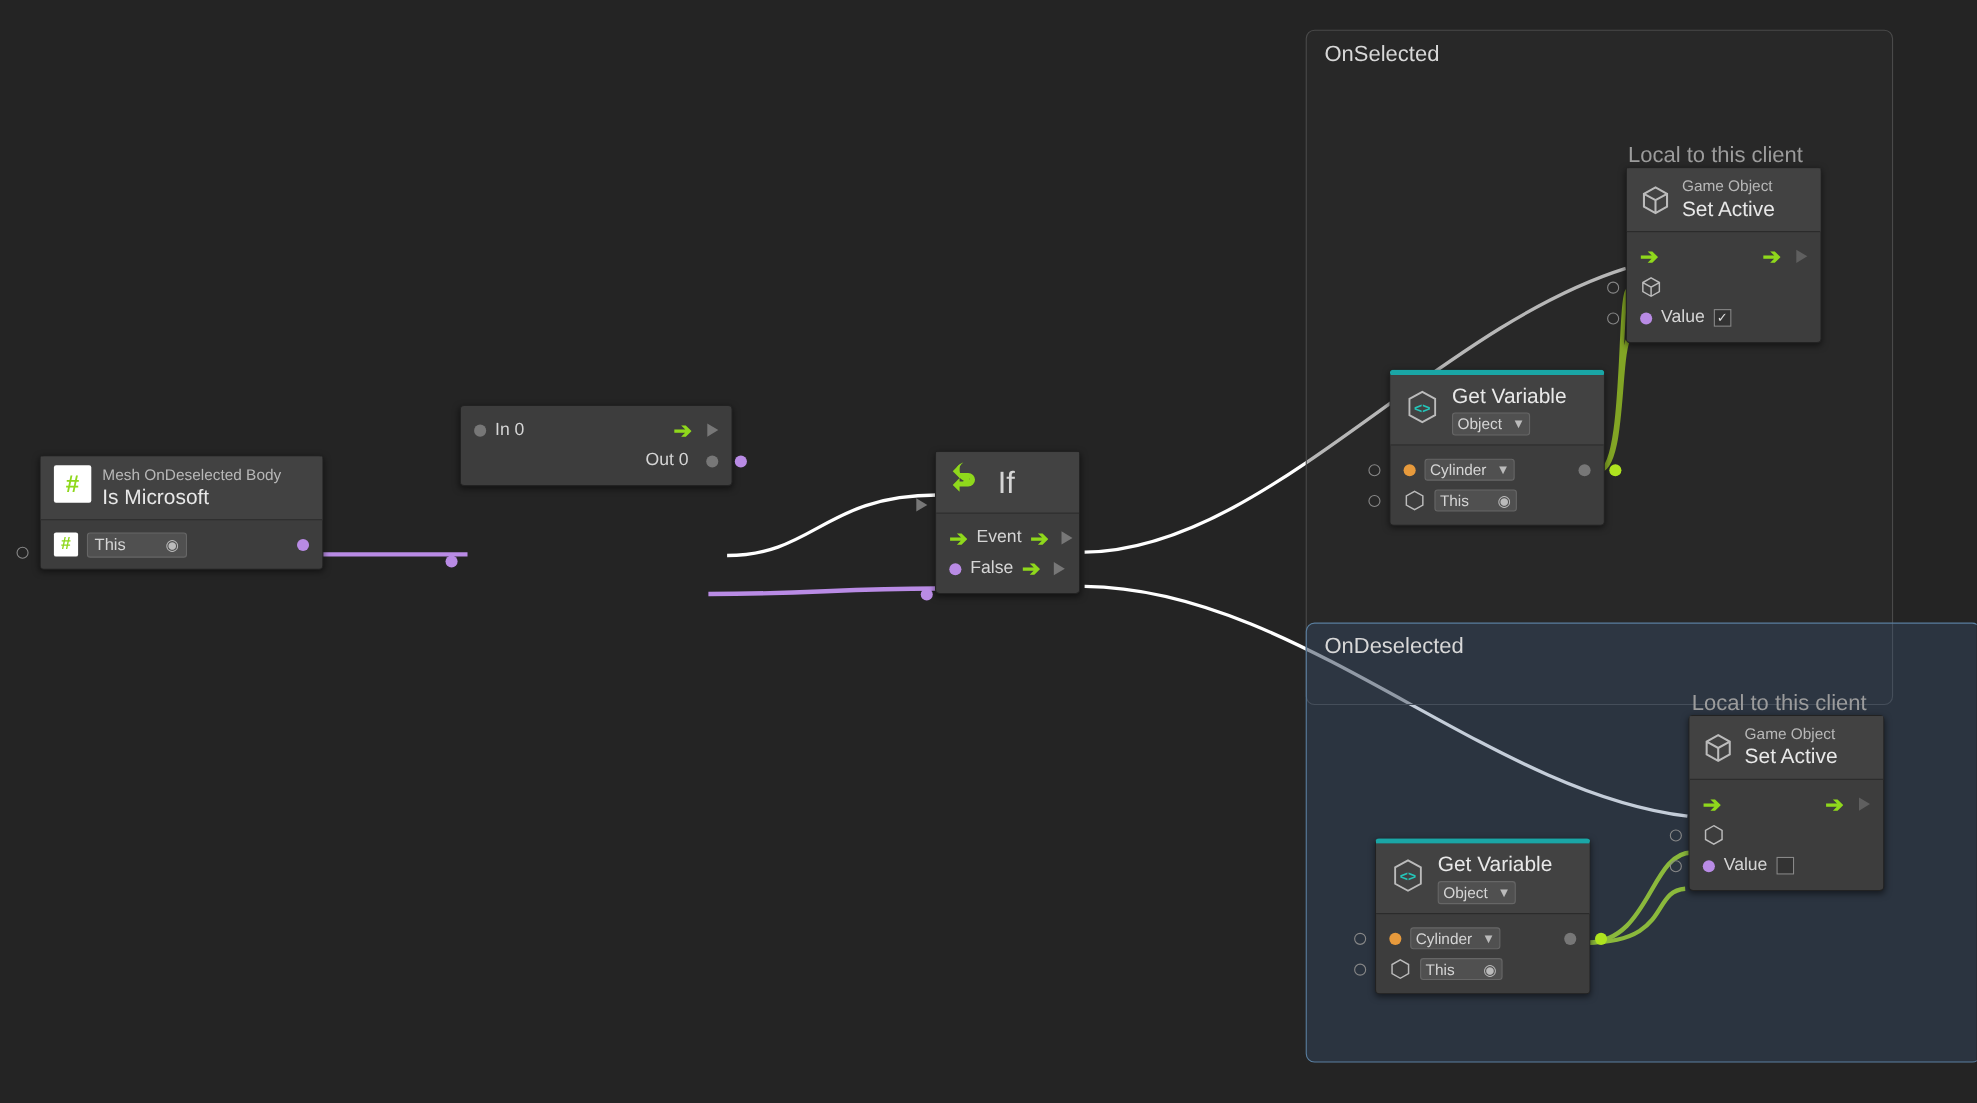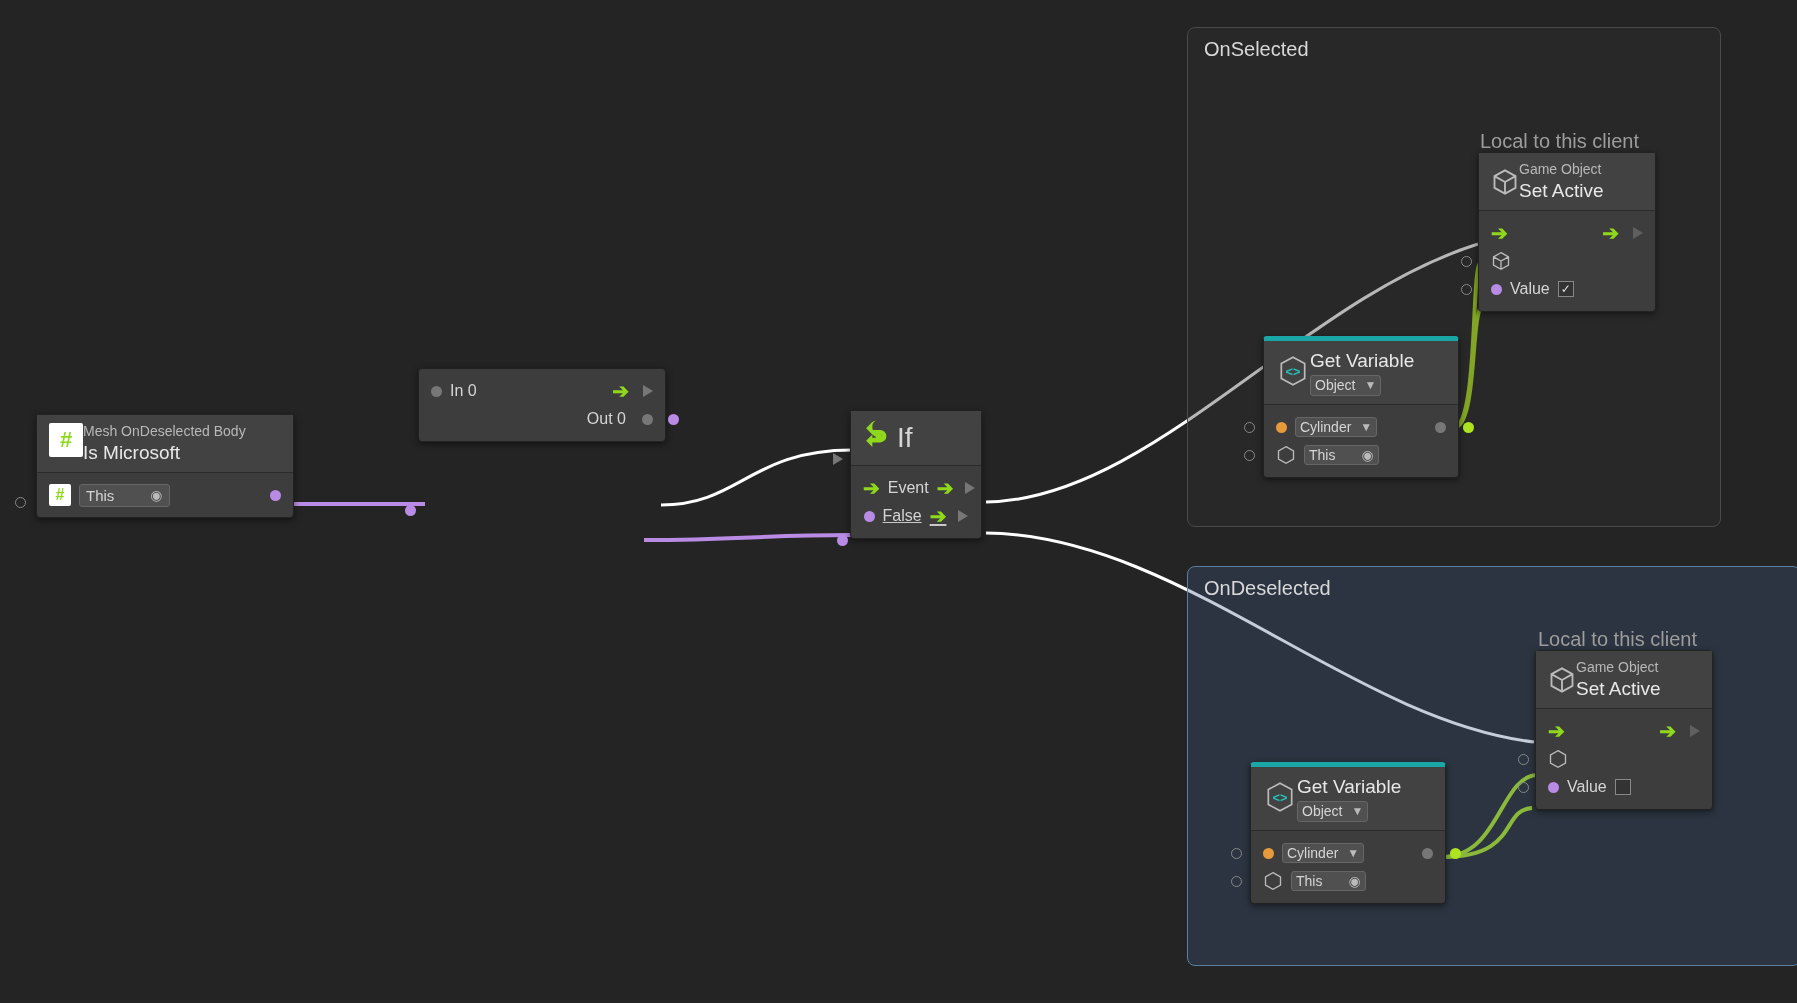--- a/index.html
+++ b/index.html
@@ -16,21 +16,21 @@
 
   .node {
     position: absolute;
     background: #3d3d3d;
     border: 1px solid #222;
     border-radius: 4px;
     box-shadow: 0 2px 6px rgba(0,0,0,0.5);
     font-size: 16px;
   }
   .node .hdr {
-    display:flex; align-items:flex-start; gap:0;
+    display:flex; align-items:flex-start; gap:10px;
     padding: 8px 12px;
     background: #424242;
     border-bottom: 1px solid #2b2b2b;
   }
   .node .hdr.green-stripe { border-top: 6px solid #8fd81c; }
   .node .body { padding: 8px 12px; }
   .node .row { display:flex; align-items:center; gap:8px; min-height:28px; }
 
   .hash-badge {
     width:34px; height:34px; background:#fff; color:#8fd81c;
@@ -148,32 +148,32 @@
   </div>
   <div class="body">
     <div class="row" style="justify-content:space-between;">
       <span class="arrow-r">➔</span>
       <div class="row">
         <span class="txt">Event</span>
         <span class="arrow-r">➔</span>
         <span class="tri" style="margin-left:4px;"></span>
       </div>
     </div>
-    <div class="row" style="justify-content:center;text-decoration:underline;">
+    <div class="row" style="justify-content:flex-start;">
       <span class="dot purple"></span>
       <div class="row">
         <span class="txt">False</span>
         <span class="arrow-r">➔</span>
         <span class="tri" style="margin-left:4px;"></span>
       </div>
     </div>
   </div>
 </div>
 
-<div class="group dark" style="left:1187px; top:27px; width:534px; height:500px;">
+<div class="group dark" style="left:1187px; top:27px; width:534px; height:614px;">
   <div class="gtitle">OnSelected</div>
 </div>
 
 <div style="position:absolute;left:1480px;top:130px;" class="txt mute">Local to this client</div>
 <div class="node" style="left:1478px; top:152px; width:178px;">
   <div class="hdr" style="align-items:center;">
     <span class="cube-ico">
       <svg viewBox="0 0 24 24">
           <path stroke="#bbb" stroke-width="1.6" fill="none" d="M12 2 L21 7 L21 17 L12 22 L3 17 L3 7 Z M3 7 L12 12 L21 7 M12 12 L12 22"></path>
         </svg>

